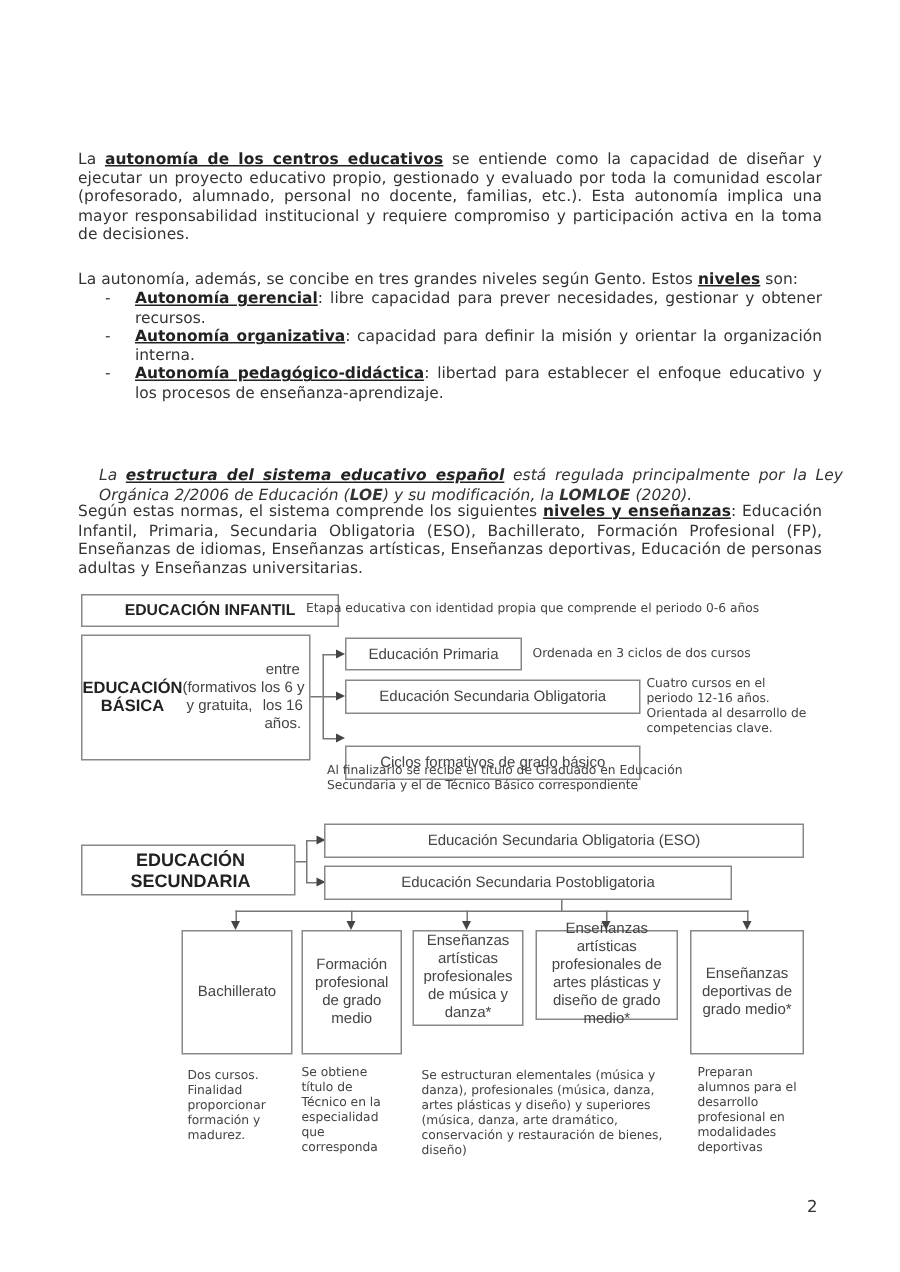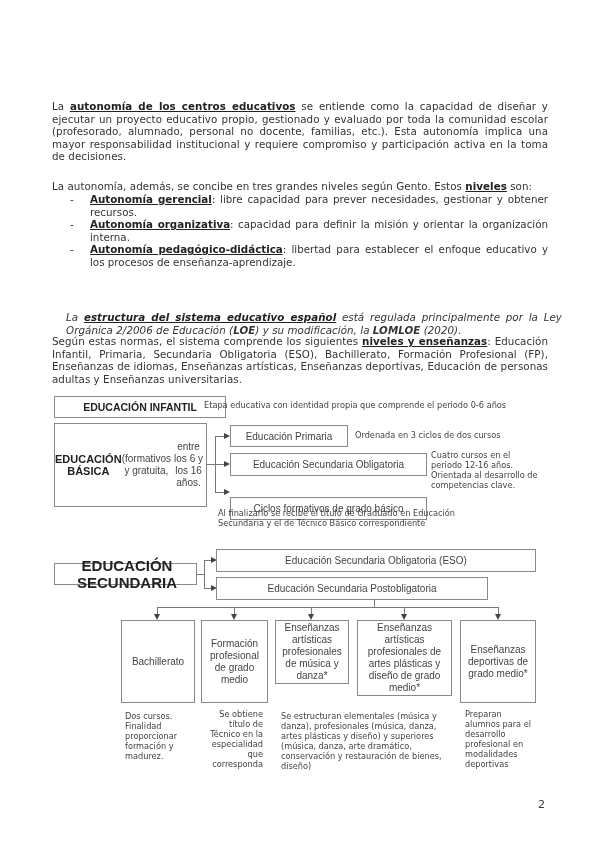--- a/index.html
+++ b/index.html
@@ -84,21 +84,21 @@
     <div class="arr-r" style="left:224px; top:489px;"></div>
 
     <div class="box" style="left:230px; top:425px; width:118px; height:22px; font-size:10px;">Educación Primaria</div>
     <div class="box" style="left:230px; top:453px; width:197px; height:23px; font-size:10px;">Educación Secundaria Obligatoria</div>
     <div class="box" style="left:230px; top:497px; width:197px; height:23px; font-size:10px;">Ciclos formativos de grado básico</div>
 
     <div class="note" style="left:355px; top:430px; width:200px; white-space:nowrap;">Ordenada en 3 ciclos de dos cursos</div>
     <div class="note" style="left:431px; top:450px; width:110px;">Cuatro cursos en el periodo 12-16 años. Orientada al desarrollo de competencias clave.</div>
     <div class="note" style="left:218px; top:508px; width:270px;">Al finalizarlo se recibe el título de Graduado en Educación Secundaria y el de Técnico Básico correspondiente</div>
 
-    <div class="box bold" style="left:54px; top:563px; width:143px; height:22px; font-size:15px; justify-content:flex-start; padding-left:3px;">EDUCACIÓN SECUNDARIA</div>
+    <div class="box bold" style="left:54px; top:563px; width:143px; height:34px; font-size:12px; justify-content:flex-start; padding-left:3px;">EDUCACIÓN SECUNDARIA</div>
     <div class="ln" style="left:197px; top:574px; width:7px; height:1px;"></div>
     <div class="ln" style="left:204px; top:560px; width:1px; height:28px;"></div>
     <div class="ln" style="left:204px; top:560px; width:9px; height:1px;"></div>
     <div class="ln" style="left:204px; top:588px; width:9px; height:1px;"></div>
     <div class="arr-r" style="left:211px; top:557px;"></div>
     <div class="arr-r" style="left:211px; top:585px;"></div>
 
     <div class="box" style="left:216px; top:549px; width:320px; height:23px; font-size:10px;">Educación Secundaria Obligatoria (ESO)</div>
     <div class="box" style="left:216px; top:577px; width:272px; height:23px; font-size:10px;">Educación Secundaria Postobligatoria</div>
 
@@ -111,23 +111,23 @@
     <div class="ln" style="left:498px; top:607px; width:1px; height:8px;"></div>
     <div class="arr-d" style="left:154px; top:614px;"></div>
     <div class="arr-d" style="left:231px; top:614px;"></div>
     <div class="arr-d" style="left:308px; top:614px;"></div>
     <div class="arr-d" style="left:401px; top:614px;"></div>
     <div class="arr-d" style="left:495px; top:614px;"></div>
 
     <div class="box" style="left:121px; top:620px; width:74px; height:83px; font-size:10px; line-height:12px; padding:12px;">Bachillerato</div>
     <div class="box" style="left:201px; top:620px; width:67px; height:83px; font-size:10px; line-height:12px; padding:2px;">Formación profesional de grado medio</div>
     <div class="box" style="left:275px; top:620px; width:74px; height:64px; font-size:10px; line-height:12px; padding:12px;">Enseñanzas artísticas profesionales de música y danza*</div>
-    <div class="box" style="left:357px; top:620px; width:95px; height:76px; font-size:10px; line-height:12px; padding:6px;">Enseñanzas artísticas profesionales de artes plásticas y diseño de grado medio*</div>
+    <div class="box" style="left:357px; top:620px; width:95px; height:60px; font-size:10px; line-height:12px; padding:6px;">Enseñanzas artísticas profesionales de artes plásticas y diseño de grado medio*</div>
     <div class="box" style="left:460px; top:620px; width:76px; height:83px; font-size:10px; line-height:12px; padding:2px;">Enseñanzas deportivas de grado medio*</div>
 
     <div class="note" style="left:125px; top:711px; width:68px;">Dos cursos. Finalidad proporcionar formación y madurez.</div>
-    <div class="note" style="left:201px; top:709px; width:62px;text-align:right;">Se obtiene título de Técnico en la especialidad que corresponda</div>
+    <div class="note" style="left:201px; top:709px; width:62px;">Se obtiene título de Técnico en la especialidad que corresponda</div>
     <div class="note" style="left:281px; top:711px; width:172px;">Se estructuran elementales (música y danza), profesionales (música, danza, artes plásticas y diseño) y superiores (música, danza, arte dramático, conservación y restauración de bienes, diseño)</div>
     <div class="note" style="left:465px; top:709px; width:72px;">Preparan alumnos para el desarrollo profesional en modalidades deportivas</div>
   </div>
 
   <div class="pagenum">2</div>
 </div>
 
 </body></html>

